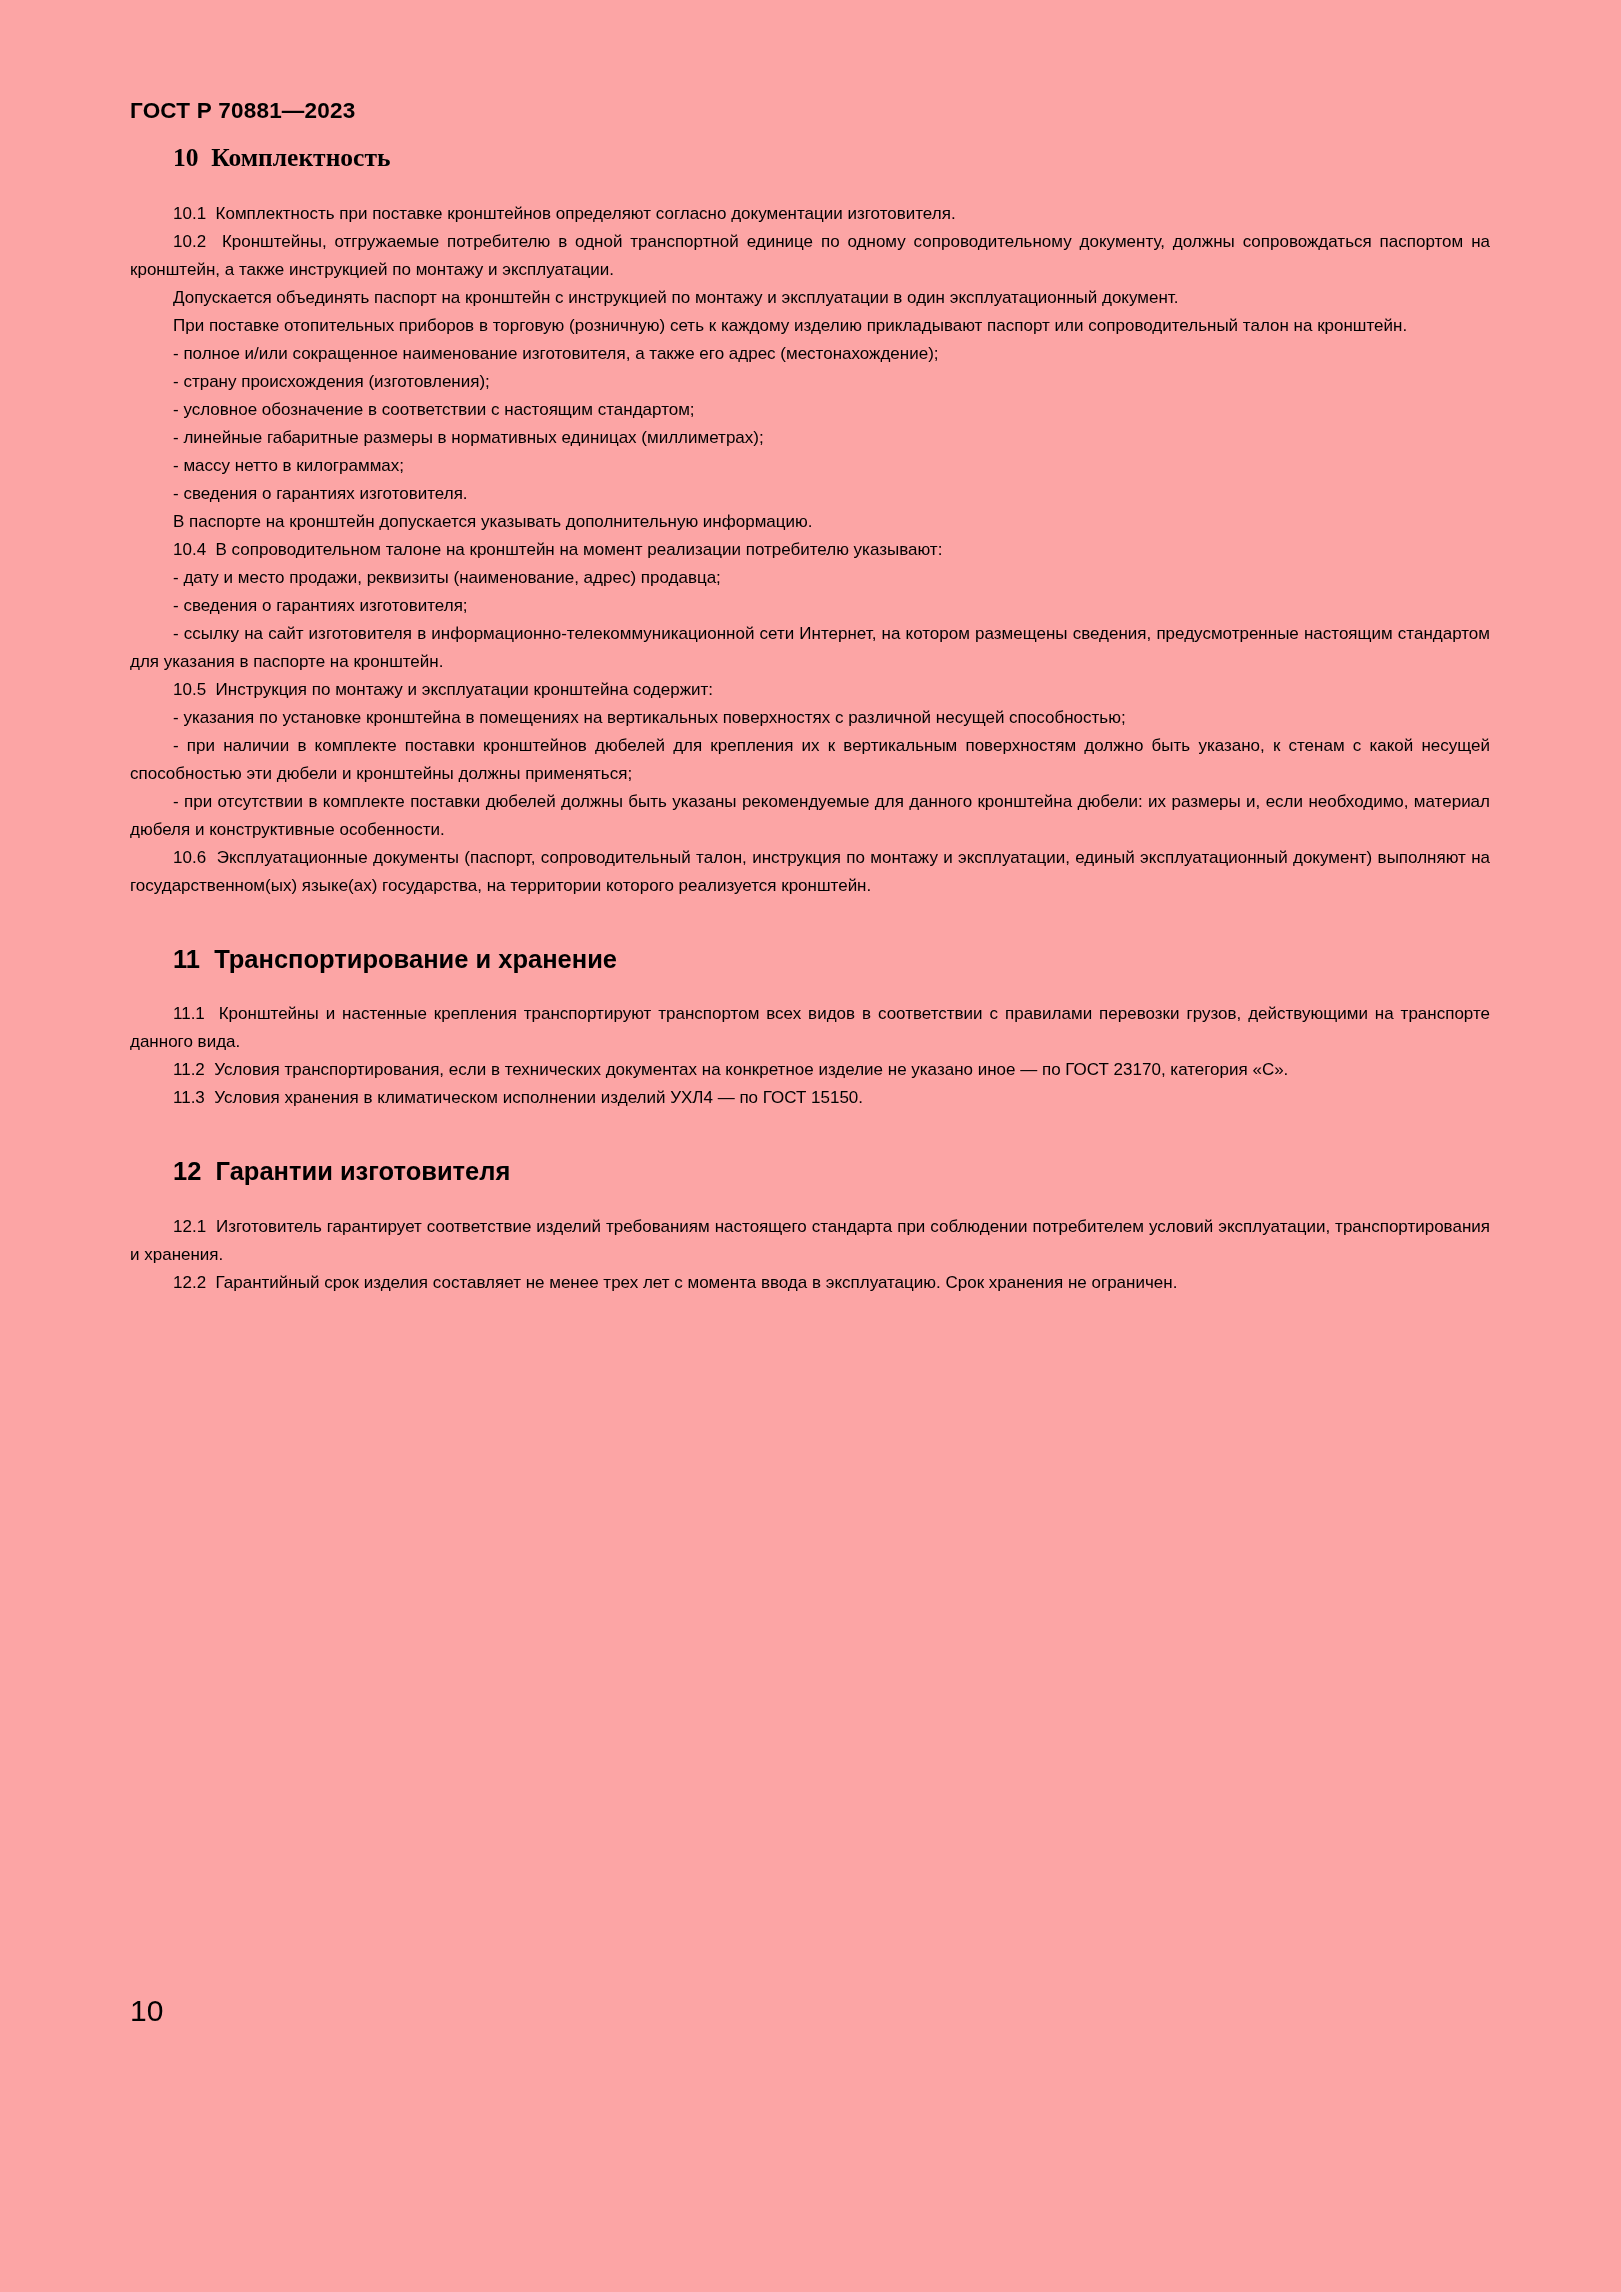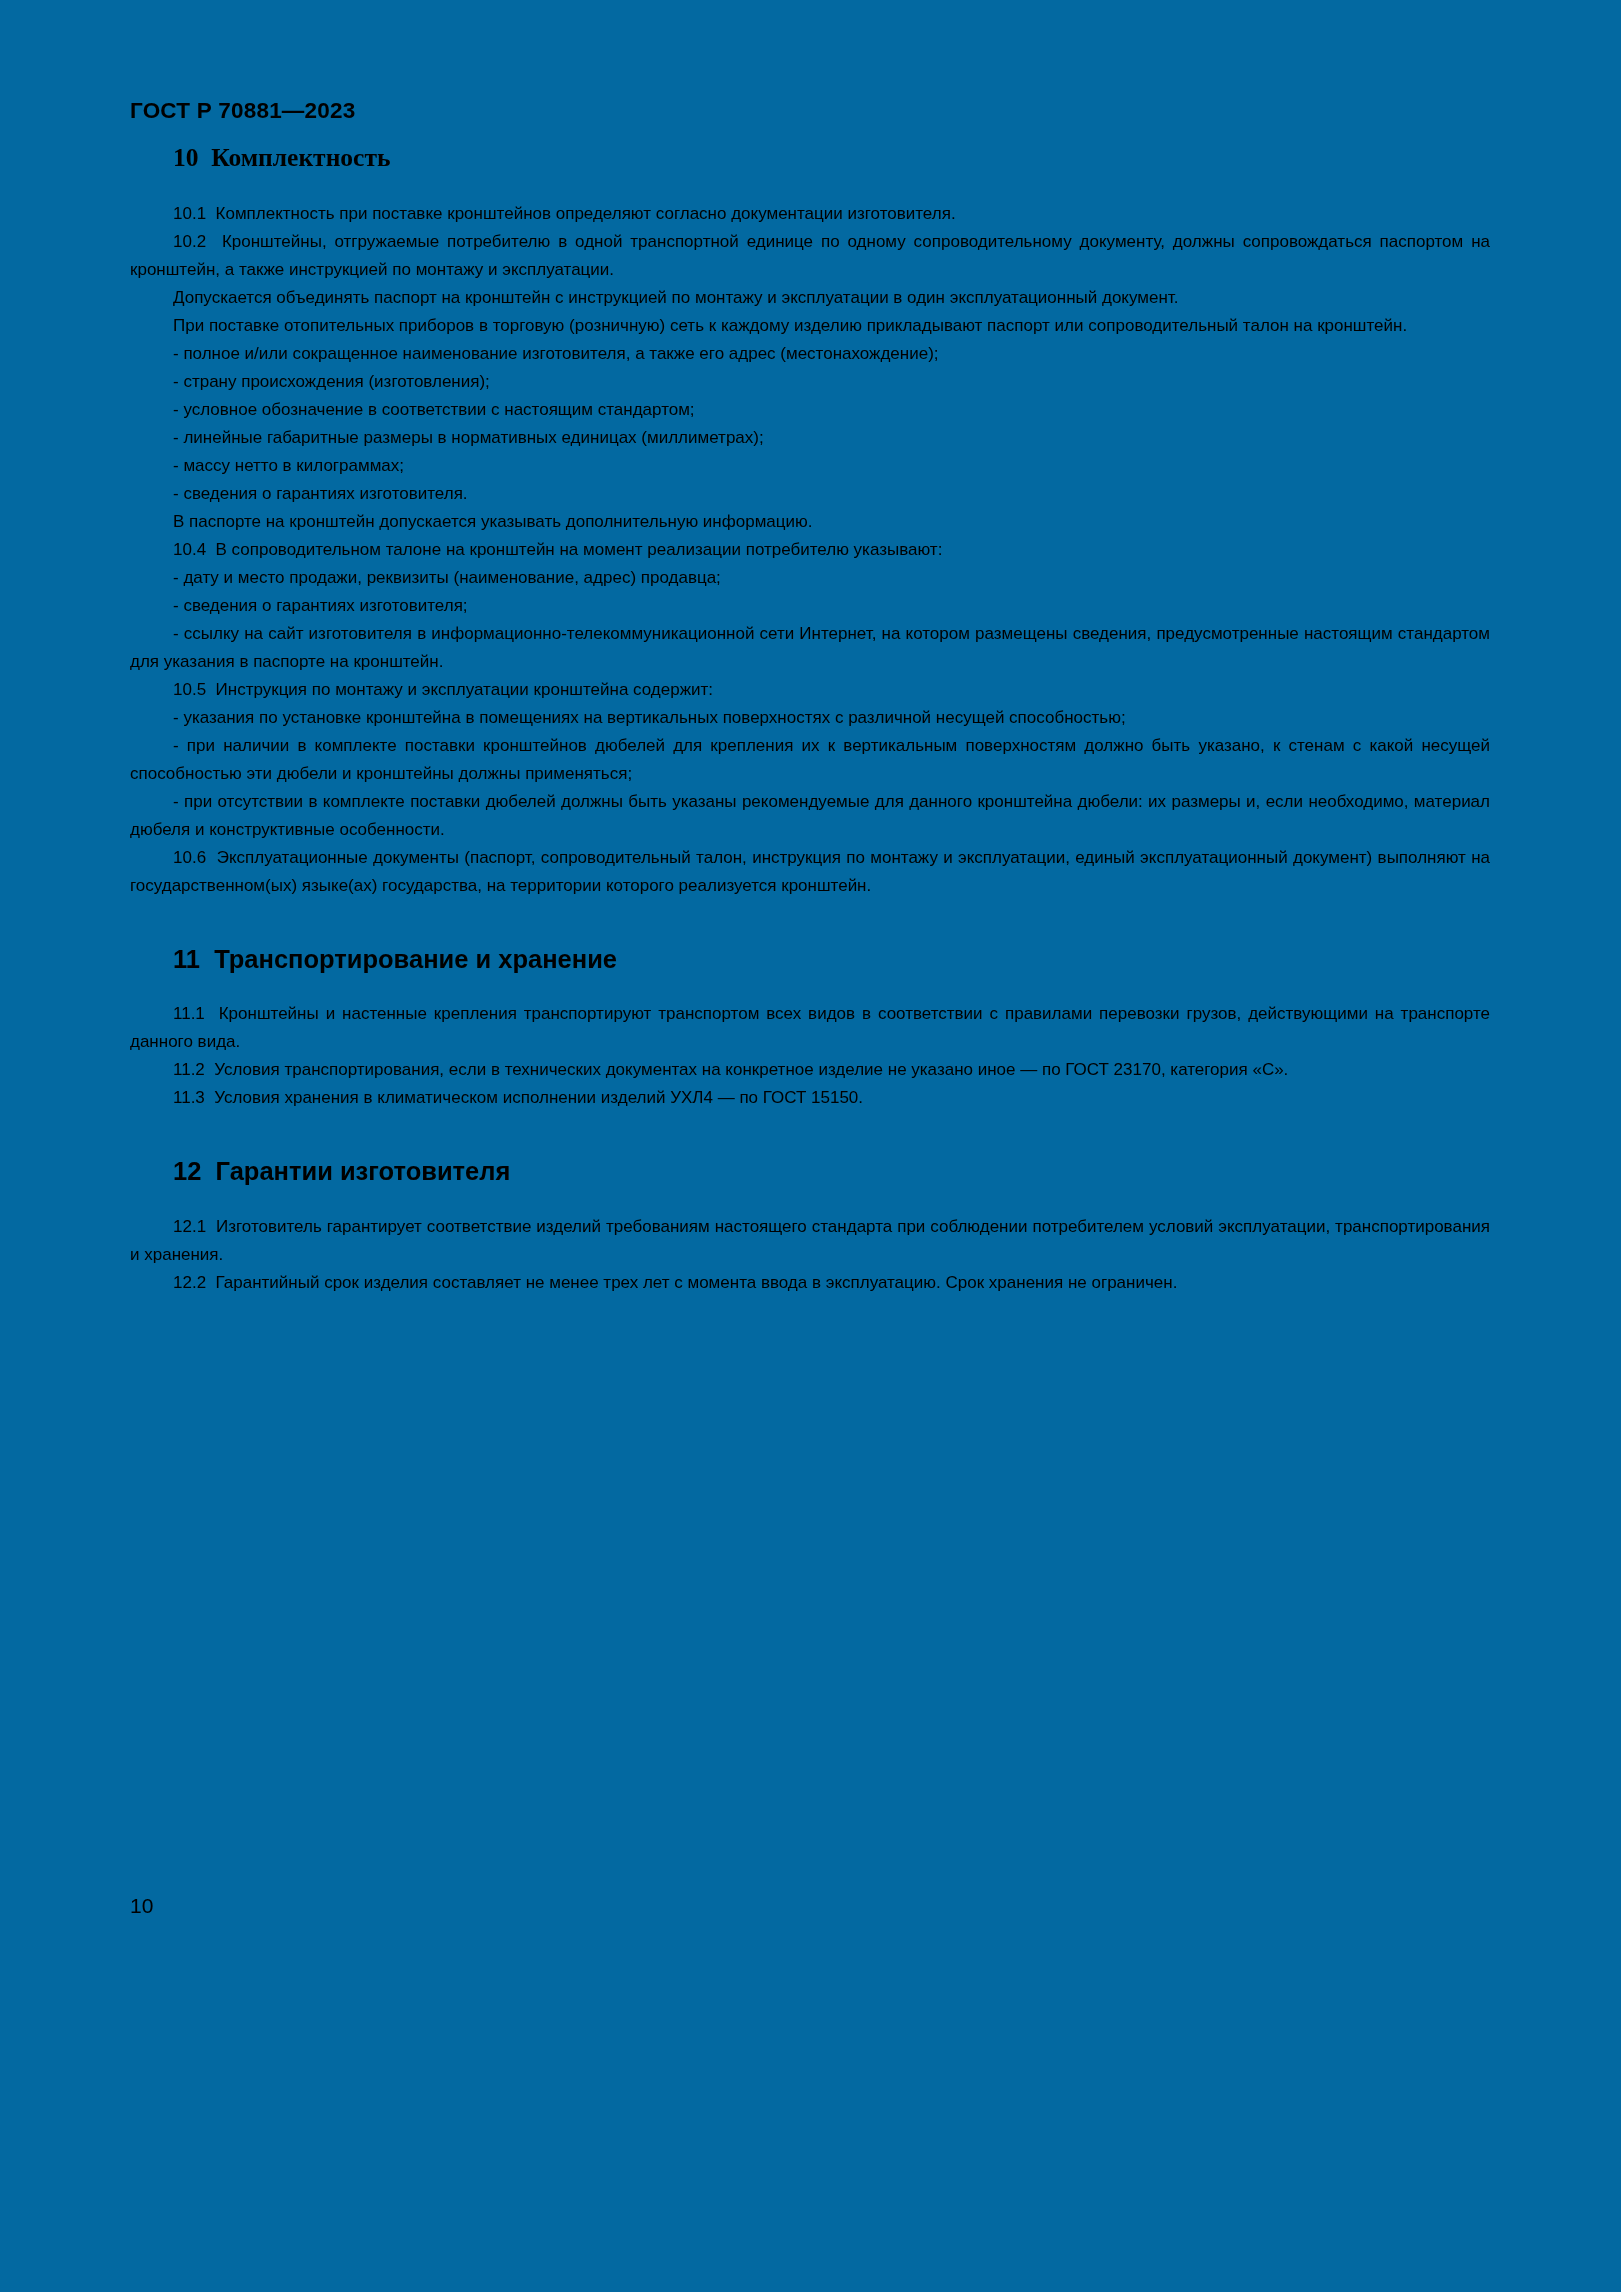--- a/index.html
+++ b/index.html
@@ -5,21 +5,21 @@
 <style>
   html, body {
     margin: 0;
     padding: 0;
     background: #ffffff;
   }
   .page {
     position: relative;
     width: 1621px;
     height: 2293px;
-    background: #0369a1;
+    background: #fca5a5;
     color: #000000;
     font-family: "Liberation Sans", "DejaVu Sans", sans-serif;
     overflow: hidden;
     box-sizing: border-box;
   }
   .content {
     position: absolute;
     left: 130px;
     top: 98px;
     width: 1360px;
@@ -44,22 +44,22 @@
     font-size: 17px;
     line-height: 28px;
     margin: 0;
     padding: 0;
     text-align: justify;
     text-indent: 43px;
   }
   .page-number {
     position: absolute;
     left: 130px;
-    top: 1894px;
-    font-size: 21px;
+    top: 1994px;
+    font-size: 30px;
   }
 </style>
 </head>
 <body>
 
 <div class="page">
   <div class="content">
 
     <div class="doc-header">ГОСТ Р 70881—2023</div>
 

